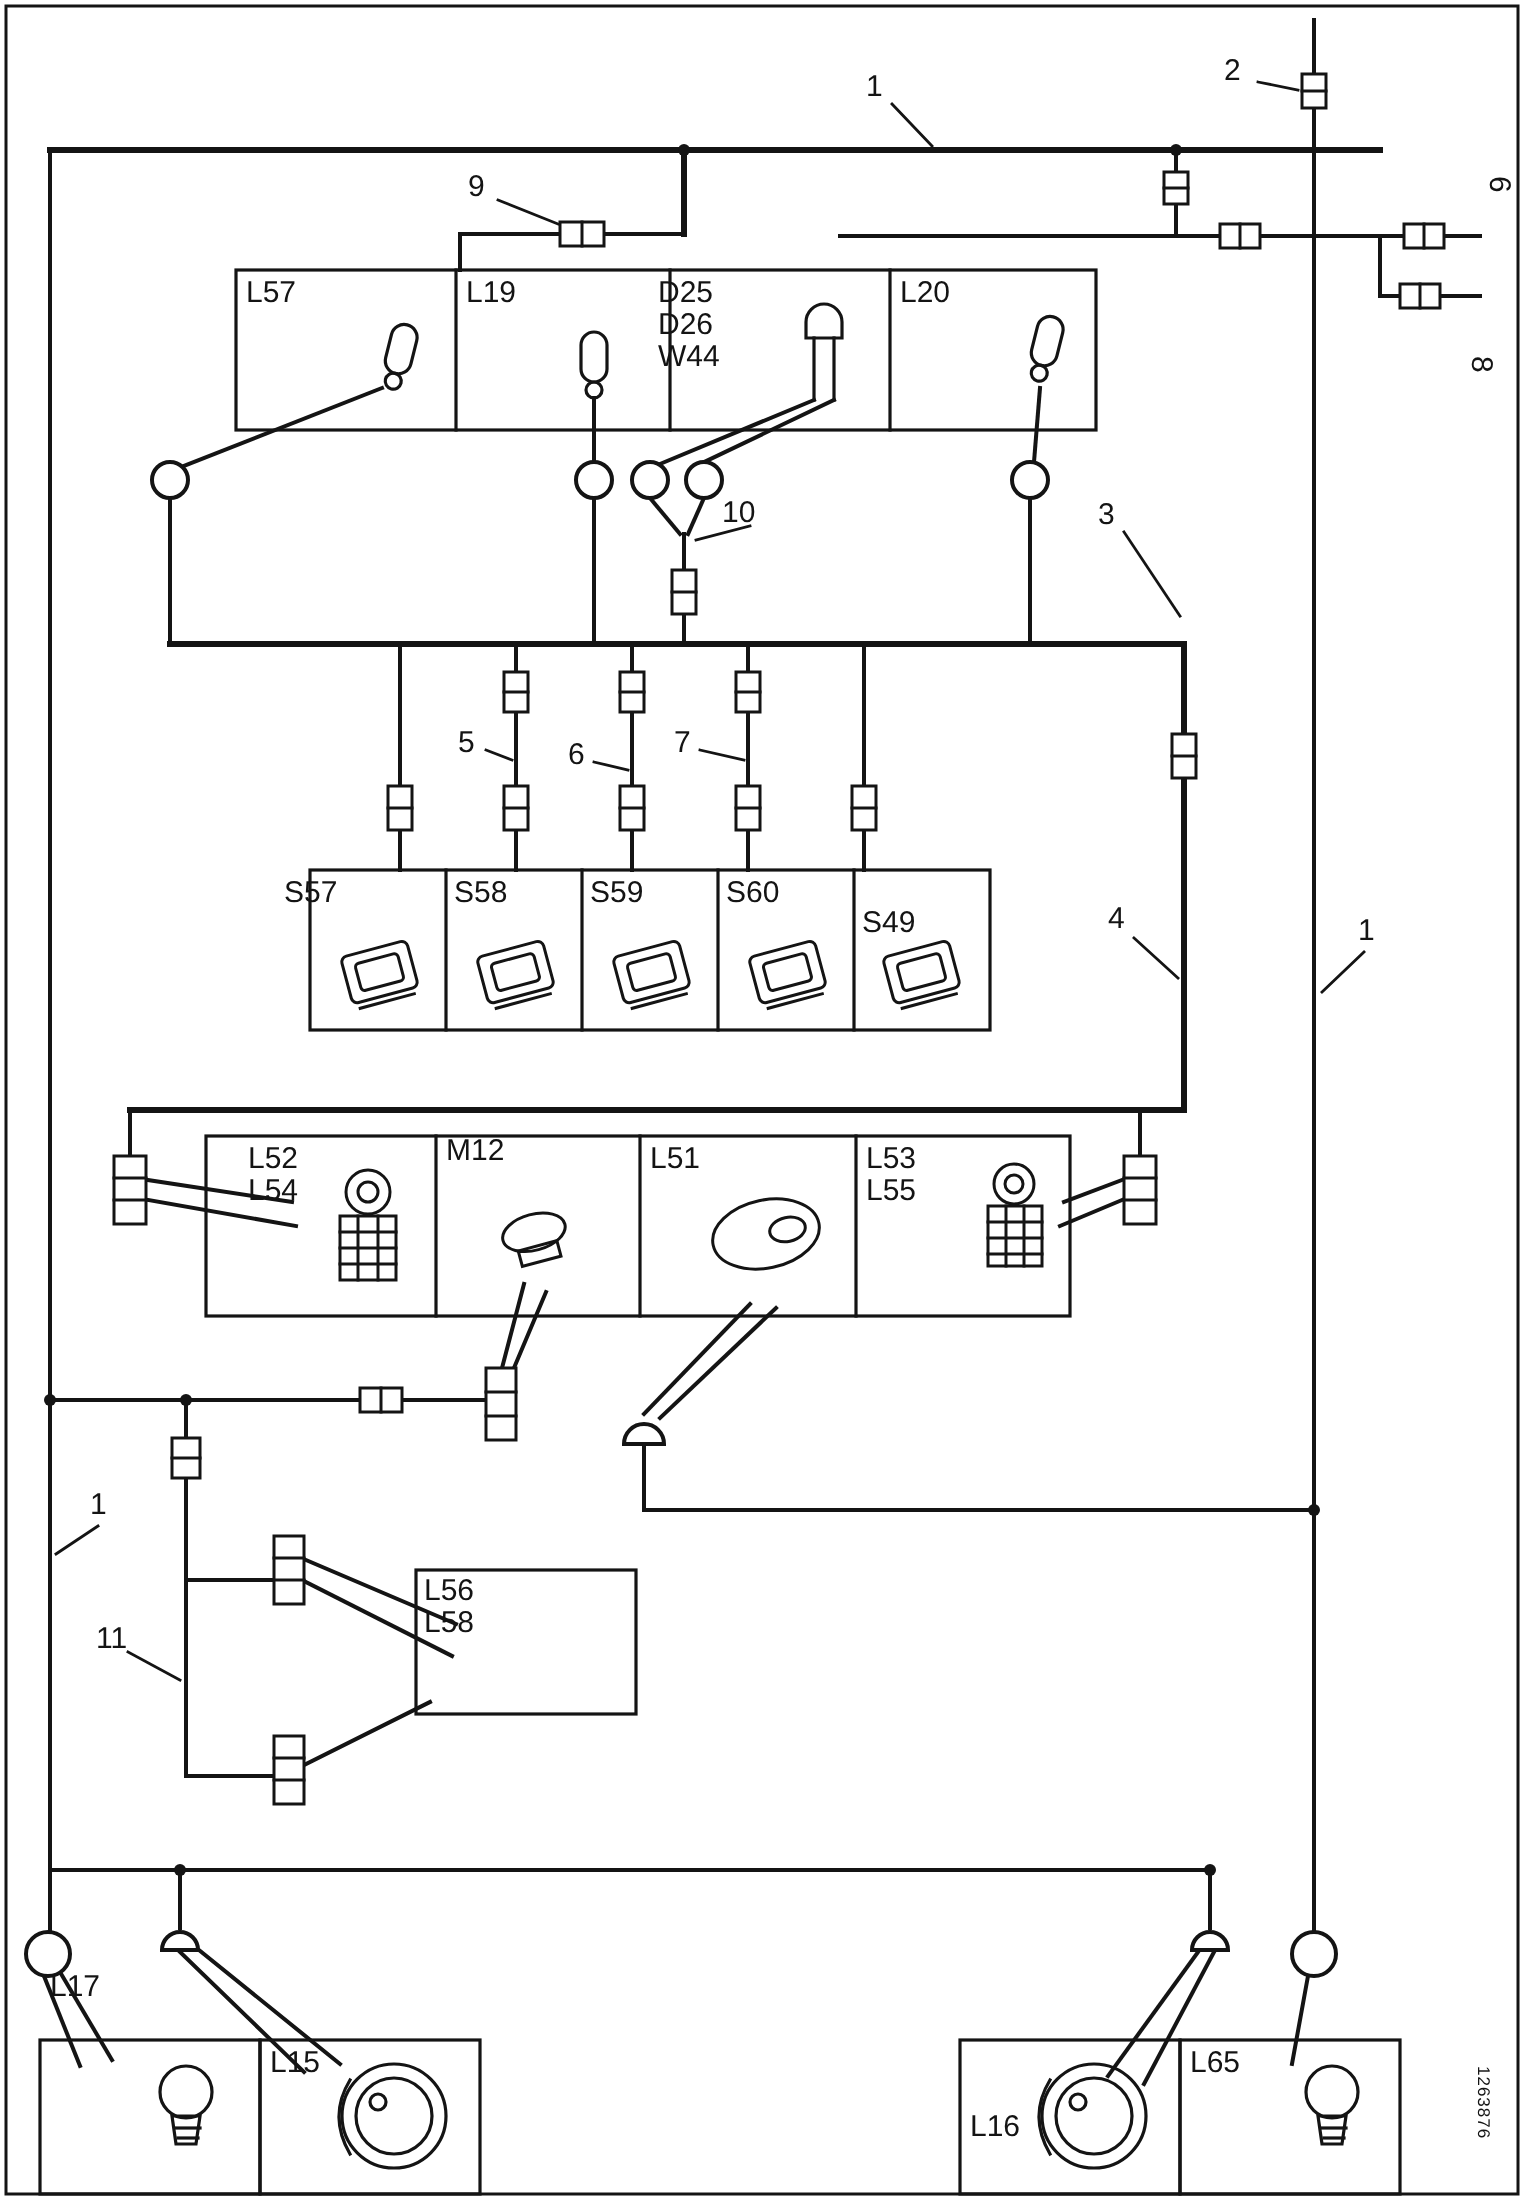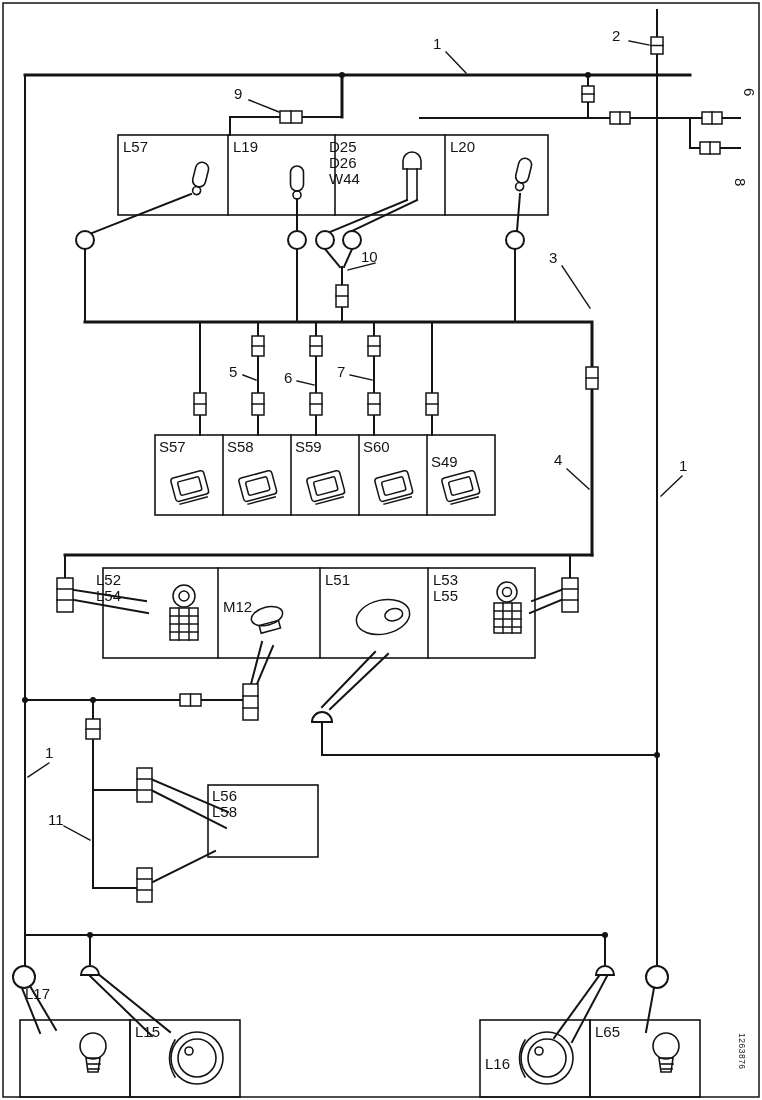--- a/index.html
+++ b/index.html
@@ -395,31 +395,31 @@
 
 <div class="lbl" style="left:123px;top:139px">L57</div>
 <div class="lbl" style="left:233px;top:139px">L19</div>
 <div style="position:absolute;left:329px;top:139px">
   <div class="lbl" style="position:static">D25</div>
   <div class="lbl" style="position:static">D26</div>
   <div class="lbl" style="position:static">W44</div>
 </div>
 <div class="lbl" style="left:450px;top:139px">L20</div>
 
-<div class="lbl" style="left:159px;top:439px">S57</div>
+<div class="lbl" style="left:142px;top:439px">S57</div>
 <div class="lbl" style="left:227px;top:439px">S58</div>
 <div class="lbl" style="left:295px;top:439px">S59</div>
 <div class="lbl" style="left:363px;top:439px">S60</div>
 <div class="lbl" style="left:431px;top:454px">S49</div>
 
-<div style="position:absolute;left:96px;top:572px">
+<div style="position:absolute;left:124px;top:572px">
   <div class="lbl" style="position:static">L52</div>
   <div class="lbl" style="position:static">L54</div>
 </div>
-<div class="lbl" style="left:223px;top:599px">M12</div>
+<div class="lbl" style="left:223px;top:568px">M12</div>
 <div class="lbl" style="left:325px;top:572px">L51</div>
 <div style="position:absolute;left:433px;top:572px">
   <div class="lbl" style="position:static">L53</div>
   <div class="lbl" style="position:static">L55</div>
 </div>
 
 <div style="position:absolute;left:212px;top:788px">
   <div class="lbl" style="position:static">L56</div>
   <div class="lbl" style="position:static">L58</div>
 </div>

